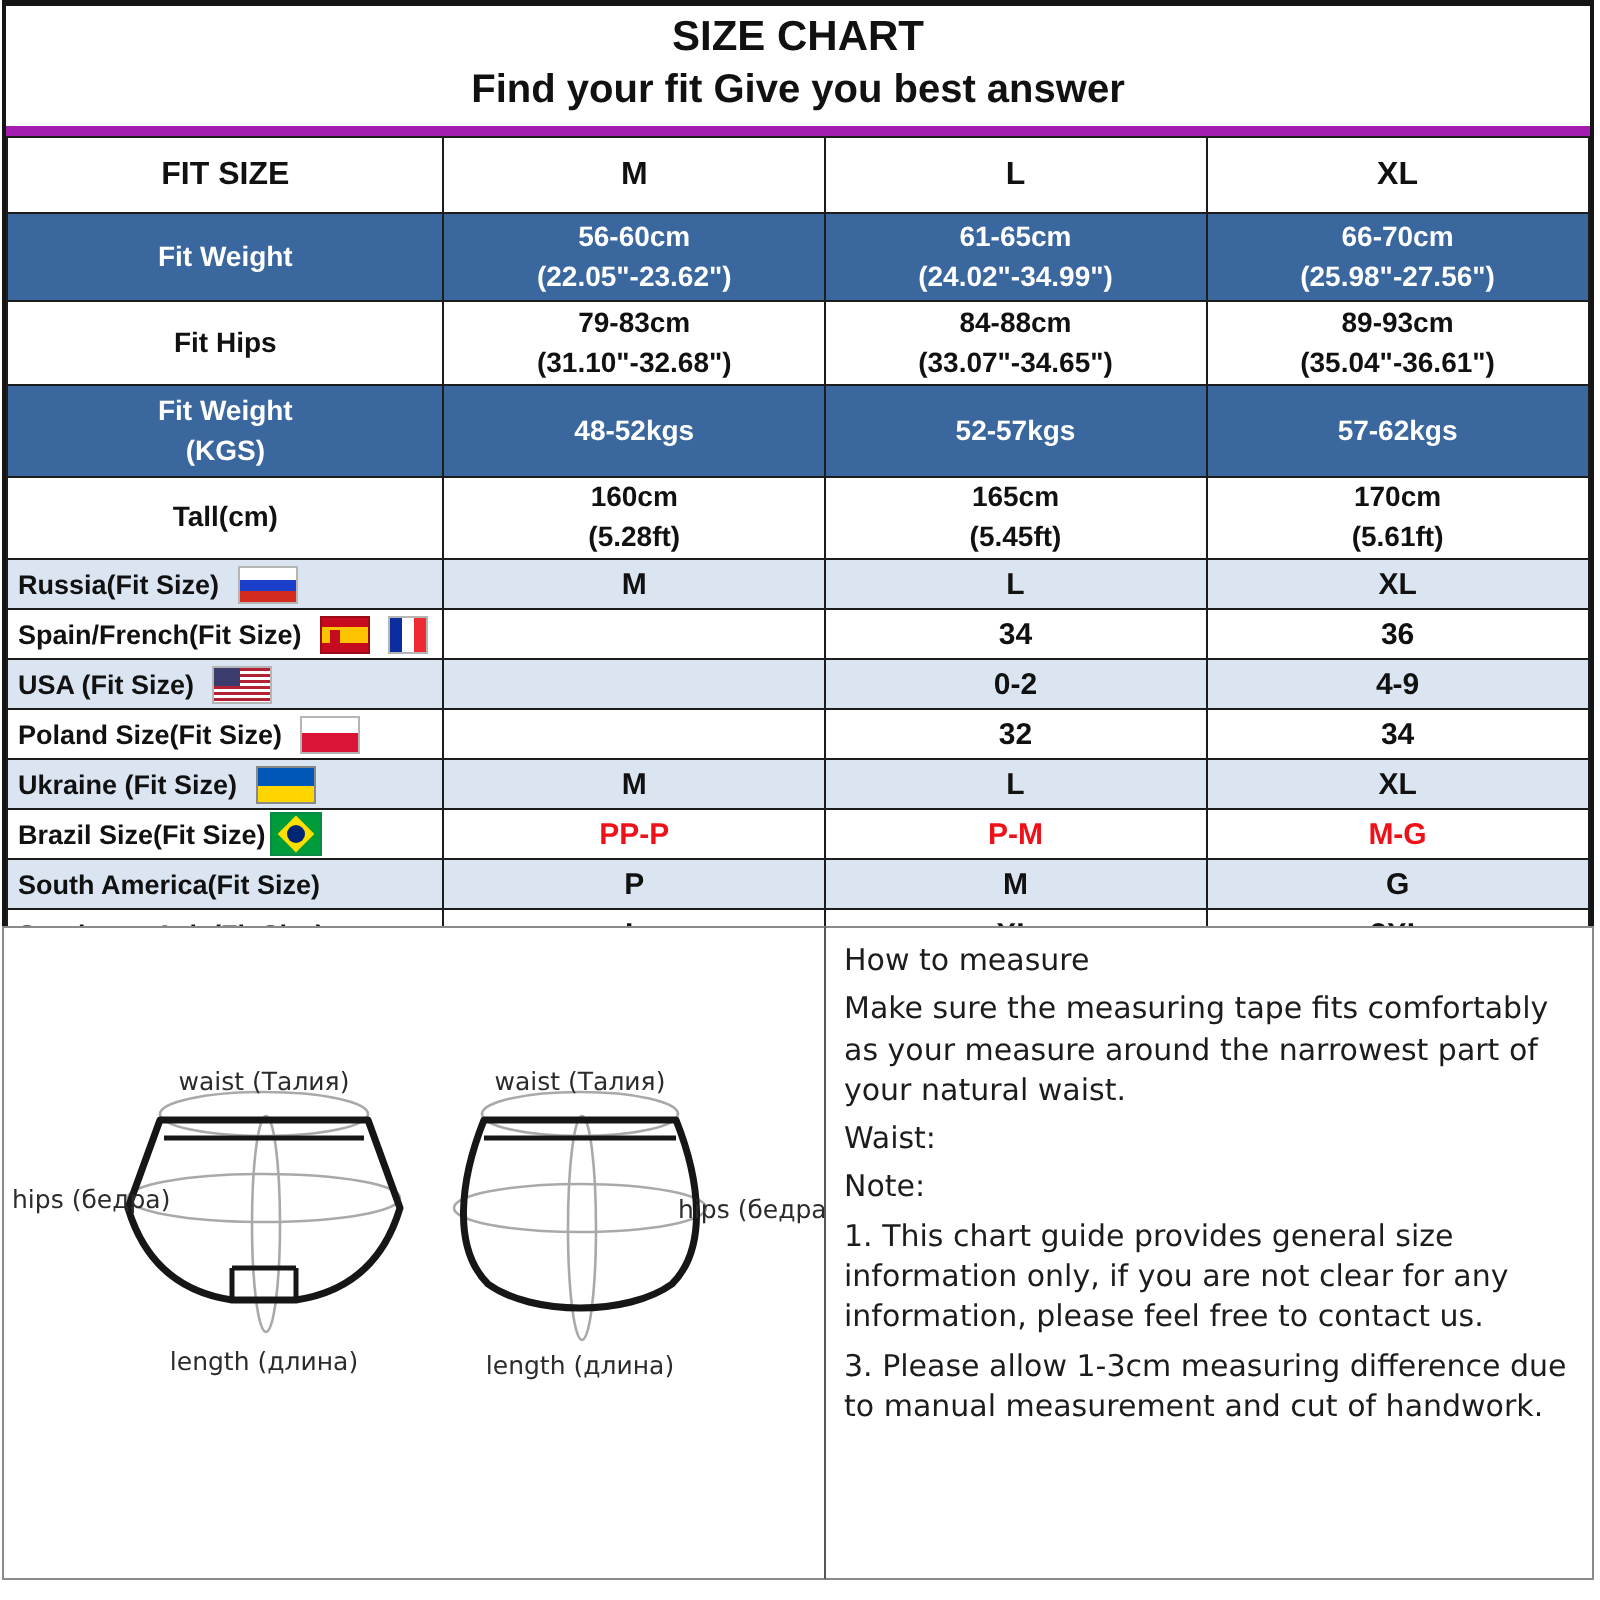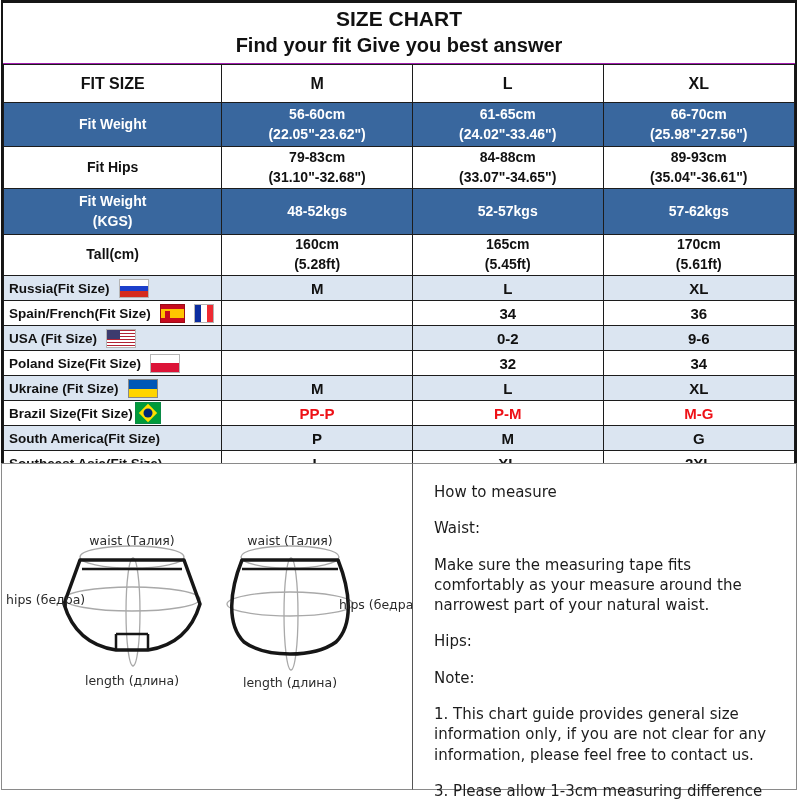--- a/index.html
+++ b/index.html
@@ -5,21 +5,21 @@
   html,body { margin:0; padding:0; background:#fff; }
   .page {
     position:relative; width:800px; height:800px; background:#fff;
     font-family:"Liberation Sans", sans-serif; color:#111; overflow:hidden;
   }
   .chart-box {
     position:absolute; top:0; left:1px; width:796px;
     border:2px solid #151515; border-top-width:3px; box-sizing:border-box;
     background:#fff;
   }
-  .titles { text-align:center; border-bottom:1px solid #a21caf; padding:3px 0 4px; }
+  .titles { text-align:center; border-bottom:5px solid #a21caf; padding:3px 0 4px; }
   .title   { font-size:21px; font-weight:bold; line-height:26px; }
   .subtitle{ font-size:20px; font-weight:bold; line-height:27px; }
 
   table.size-table { width:100%; border-collapse:collapse; table-layout:fixed; }
   .size-table td, .size-table th { border:1px solid #1c1c1c; padding:0; text-align:center; font-weight:bold; }
   col.c0 { width:27.6%; } col.c1 { width:24.1%; } col.c2 { width:24.1%; } col.c3 { width:24.2%; }
 
   tr.head-row th { height:37px; font-size:16px; background:#fff;margin-left:18px; }
   tr.mrow td { white-space:pre-line; font-size:14px; line-height:1.4; }
   tr.h43 td { height:43px; } tr.h41 td { height:41px; } tr.h45 td { height:45px; } tr.h40 td { height:40px; }
@@ -46,21 +46,21 @@
   .flag-br::before { content:""; position:absolute; left:50%; top:50%; width:13px; height:13px;
                      transform:translate(-50%,-50%) rotate(45deg); background:#fedf00; }
   .flag-br::after  { content:""; position:absolute; left:50%; top:50%; width:9px; height:9px;
                      transform:translate(-50%,-50%); border-radius:50%; background:#002776; }
 
   .bottom { position:absolute; top:463px; left:1px; width:796px; height:327px; display:flex; }
   .diagram-panel { width:412px; box-sizing:border-box; border:1px solid #8a8a8a; border-right:1px solid #555; background:#fff;text-decoration:underline; }
   .measure-panel { flex:1; box-sizing:border-box; border:1px solid #8a8a8a; border-left:none;
                    padding:2px 2px 0 5px; font-family:"DejaVu Sans", sans-serif;
                    font-size:15px; line-height:20.3px; color:#1c1c1c; background:#fff; }
-  .measure-panel p { margin:16px; }
+  .measure-panel p { margin:4px; }
   svg text { font-family:"DejaVu Sans", sans-serif; font-size:12.5px; fill:#2b2b2b; }
 </style>
 </head>
 <body>
 
 <div class="page">
 
   <div class="chart-box">
     <div class="titles">
       <div class="title">SIZE CHART</div>
@@ -80,21 +80,21 @@
         <th>M</th>
         <th>L</th>
         <th>XL</th>
       </tr>
 
       <tr class="row-blue mrow h43">
         <td>Fit Weight</td>
         <td>56-60cm
 (22.05"-23.62")</td>
         <td>61-65cm
-(24.02"-33.46")</td>
+(24.02"-34.99")</td>
         <td>66-70cm
 (25.98"-27.56")</td>
       </tr>
 
       <tr class="mrow h41">
         <td>Fit Hips</td>
         <td>79-83cm
 (31.10"-32.68")</td>
         <td>84-88cm
 (33.07"-34.65")</td>
@@ -147,21 +147,21 @@
 
       <tr class="crow row-light">
         <td class="lbl-left">
               <div class="lblwrap">
           <span>USA (Fit Size)</span>
           <span class="flag flag-us"></span>
               </div>
             </td>
         <td class="cval"></td>
         <td class="cval">0-2</td>
-        <td class="cval">9-6</td>
+        <td class="cval">4-9</td>
       </tr>
 
       <tr class="crow">
         <td class="lbl-left">
               <div class="lblwrap">
           <span>Poland Size(Fit Size)</span>
           <span class="flag flag-pl"></span>
               </div>
             </td>
         <td class="cval"></td>
@@ -242,22 +242,21 @@
           <path d="M240,105 L336,105" stroke="#161616" stroke-width="2.5" fill="none"></path>
           <text x="288" y="81" text-anchor="middle">waist (Талия)</text>
           <text x="337" y="145" text-anchor="start">hips (бедра)</text>
           <text x="288" y="223" text-anchor="middle">length (длина)</text>
         </g>
       </svg>
     </div>
 
     <div class="measure-panel">
       <p>How to measure</p>
+      <p>Make sure the measuring tape fits comfortably as your measure around the narrowest part of your natural waist.</p>
       <p>Waist:</p>
-      <p>Make sure the measuring tape fits comfortably as your measure around the narrowest part of your natural waist.</p>
-      <p>Hips:</p>
       <p>Note:</p>
       <p>1. This chart guide provides general size information only, if you are not clear for any information, please feel free to contact us.</p>
       <p>3. Please allow 1-3cm measuring difference due to manual measurement and cut of handwork.</p>
     </div>
   </div>
 
 </div>
 
 </body></html>

